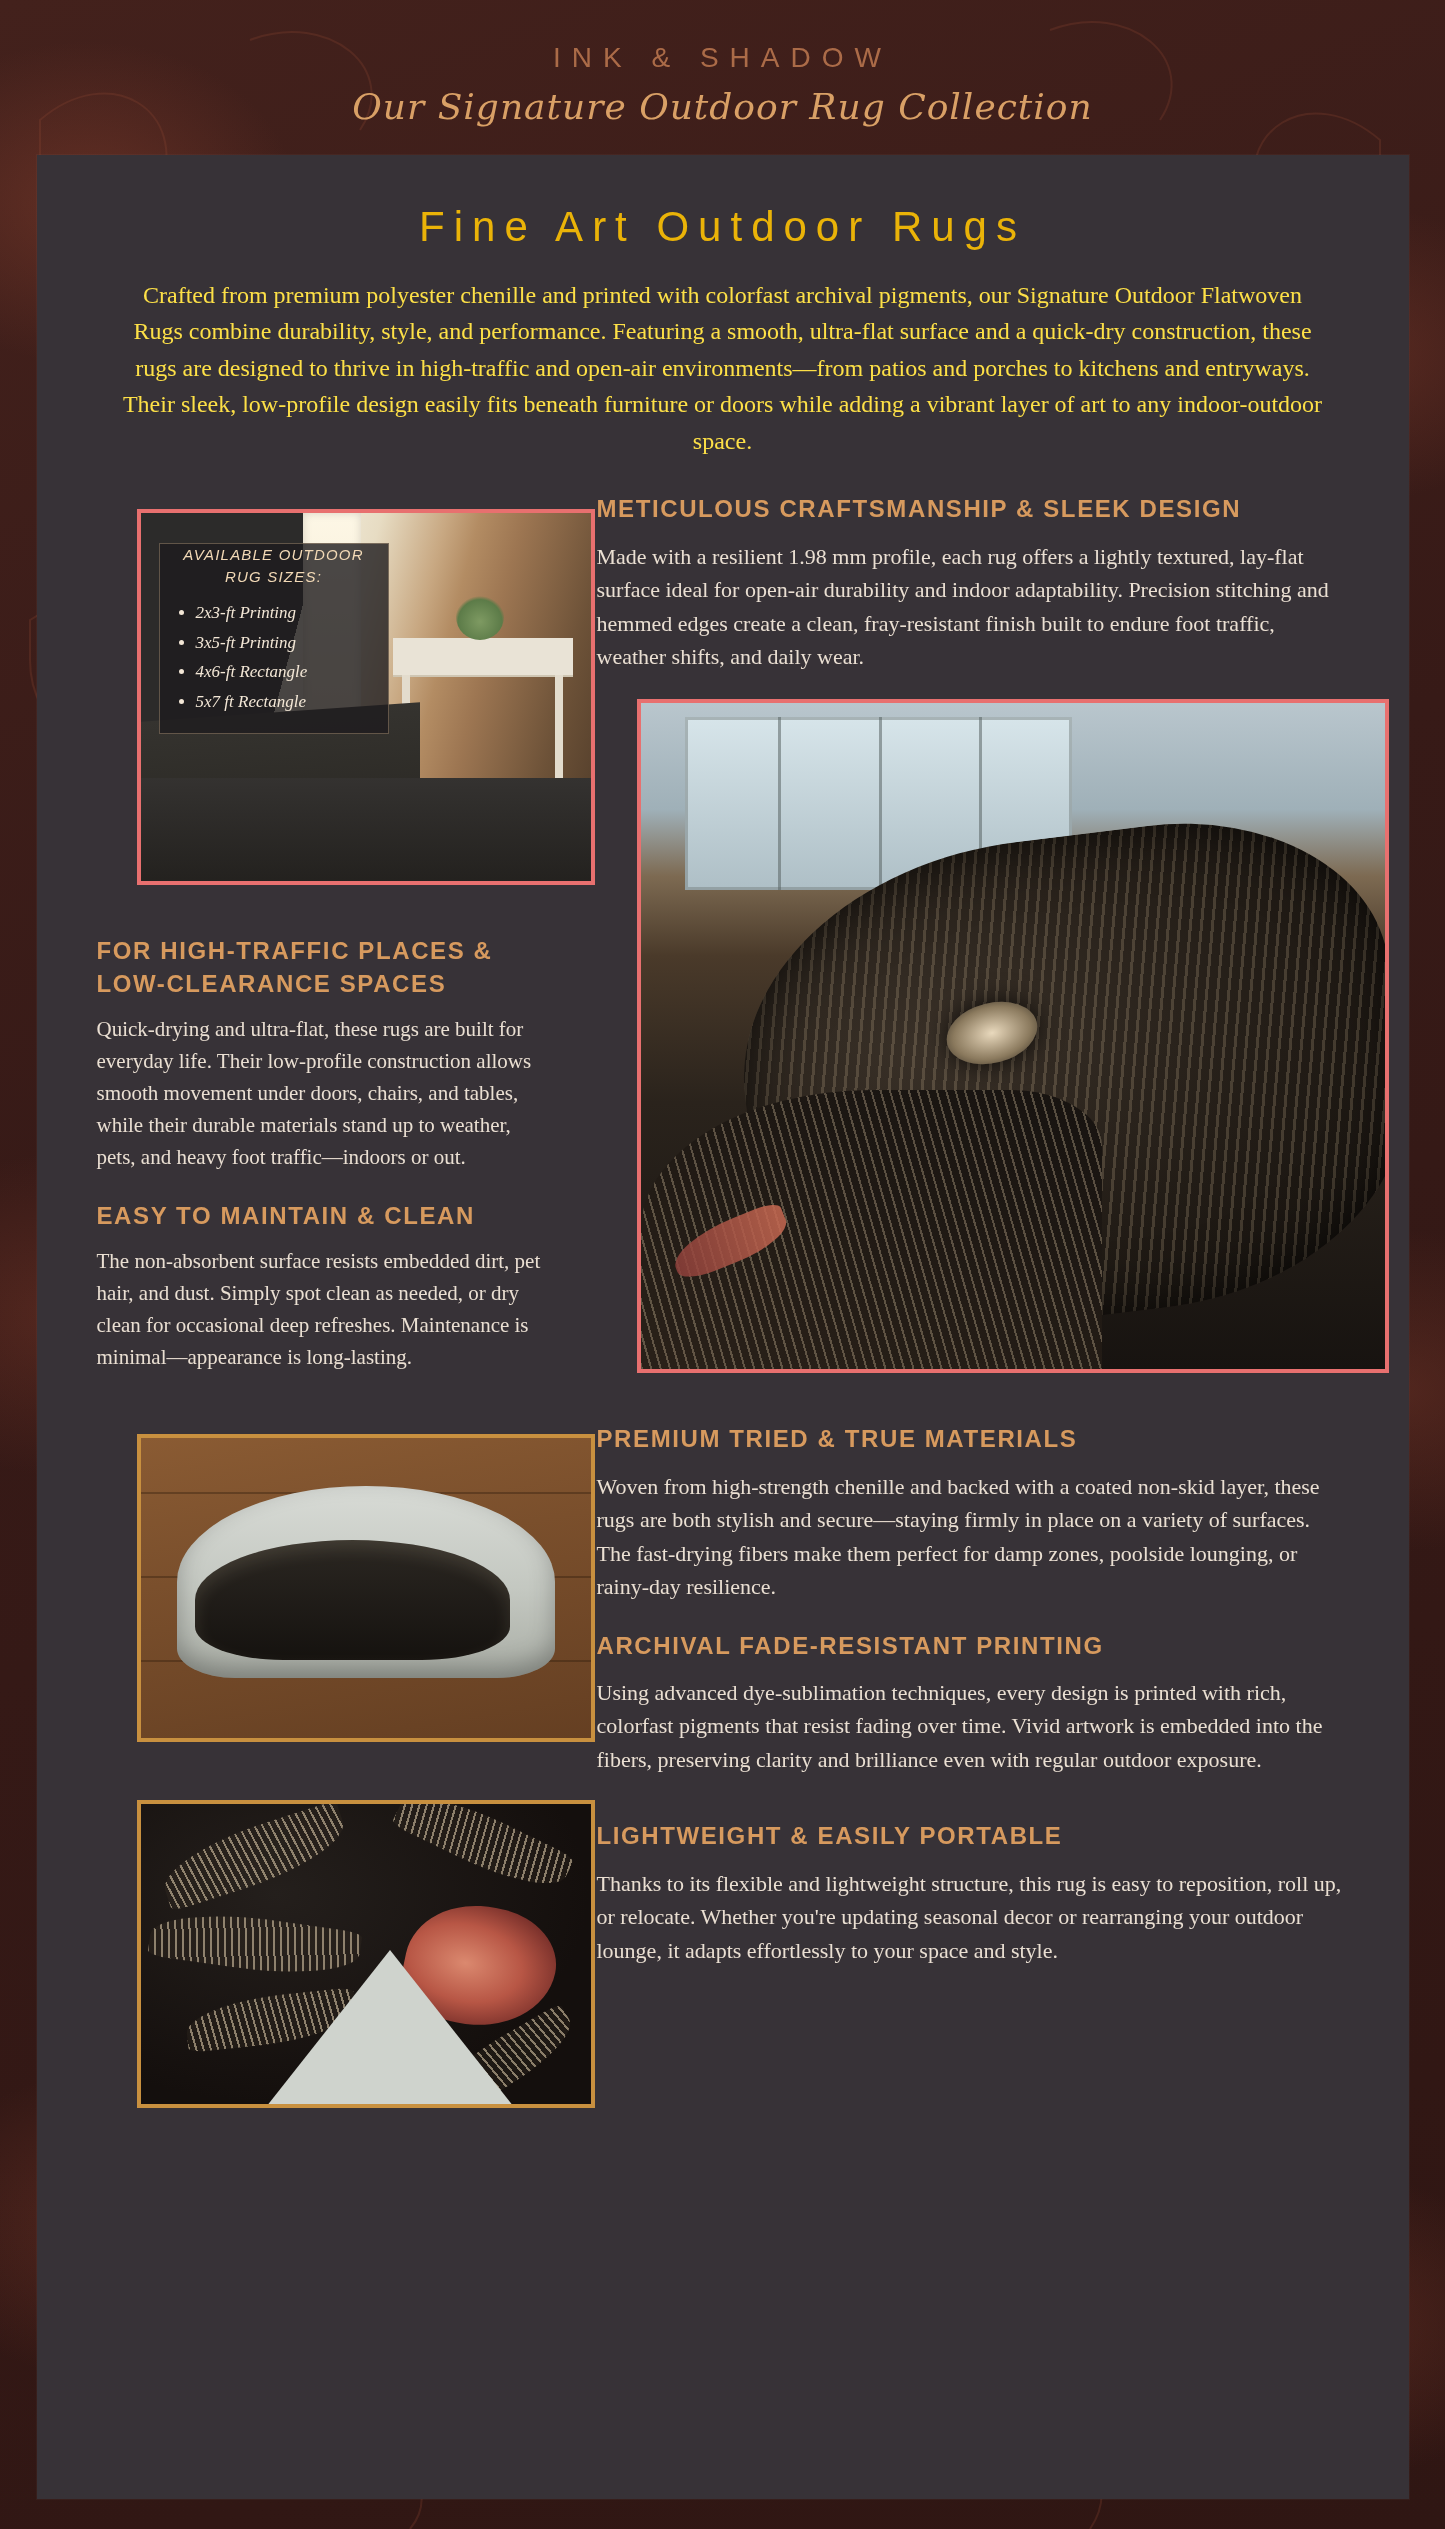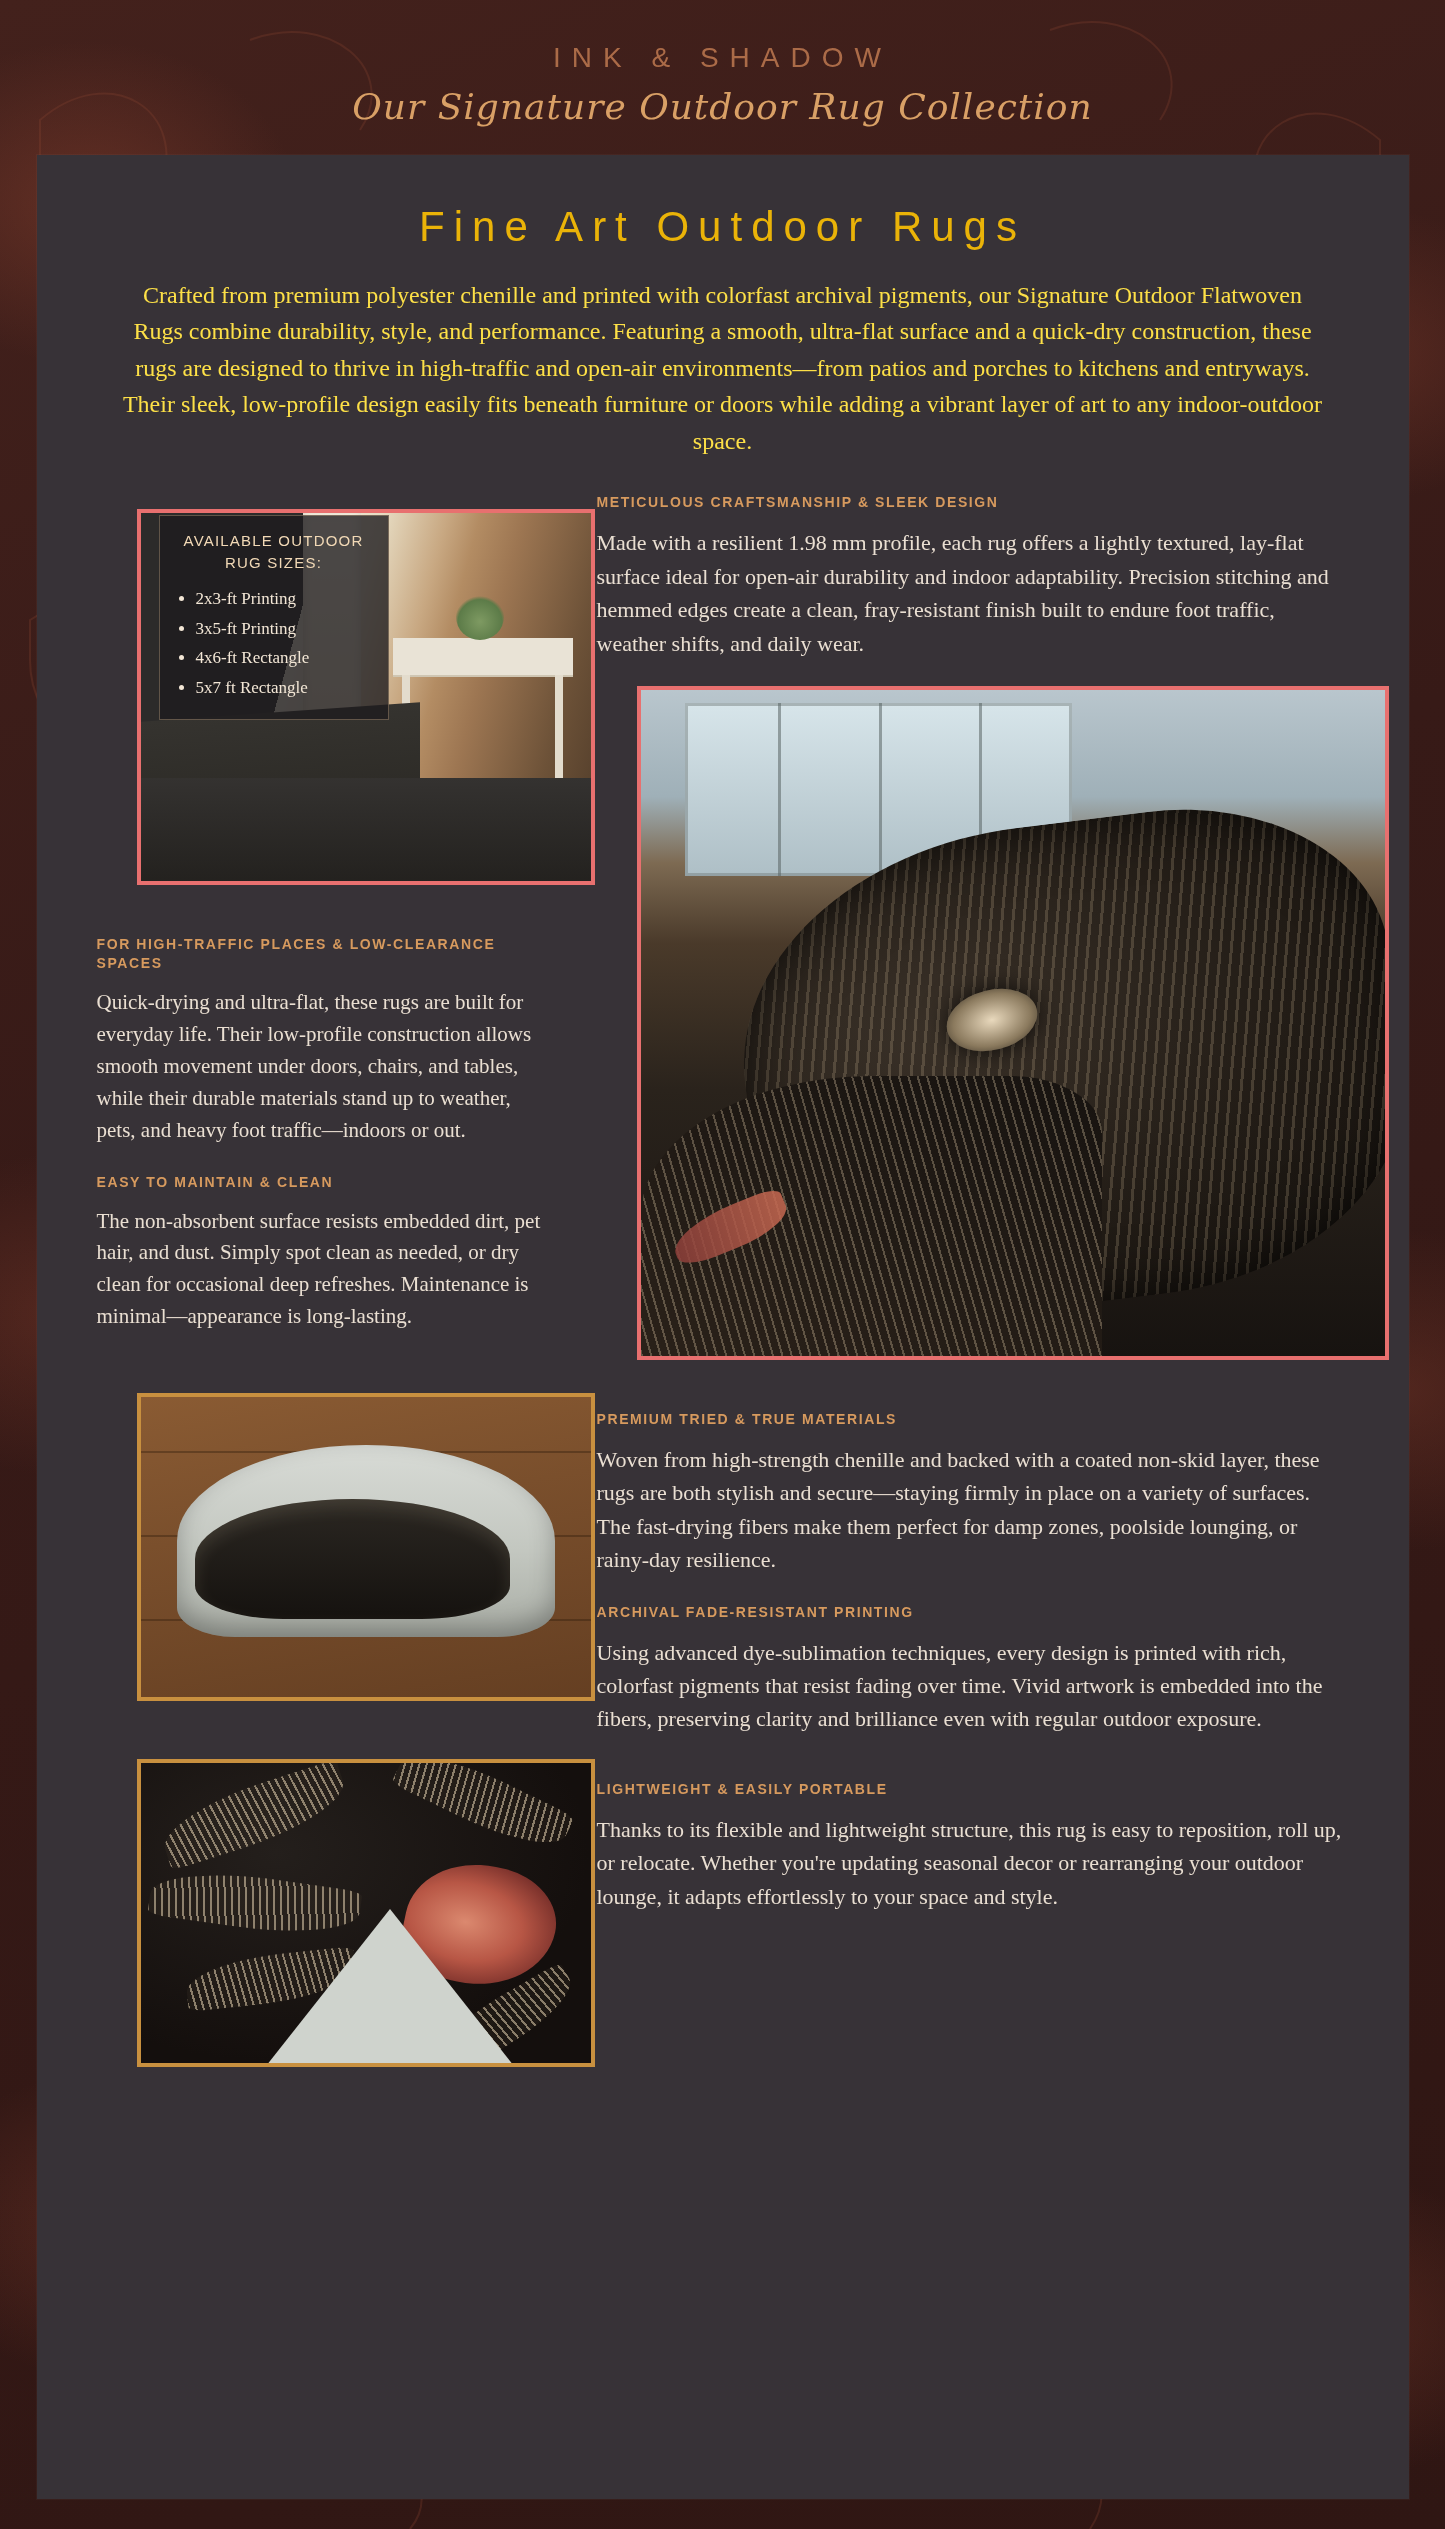--- a/index.html
+++ b/index.html
@@ -131,27 +131,28 @@
     position: absolute; left: 0; bottom: 0; width: 62%; height: 46%;
     background: linear-gradient(180deg,#35332f,#26241f);
     transform: skewY(-4deg);
   }
   .photo-hallway .rug2 {
     position: absolute; left: 0; bottom: -6%; width: 100%; height: 34%;
     background: linear-gradient(180deg,#343230,#201e1b);
   }
   .size-panel {
     position: absolute;
-    left: 18px; top: 2px;
+    left: 18px; top: 30px;
     width: 230px;
-    padding: 14px 10px 16px;
+    padding: 0 10px 16px;
     background: rgba(30,28,30,0.80);
     border: 1px solid rgba(220,190,150,0.35);
     text-align: center;
     color: #f0e2cf;
+    font-style: italic;
   }
   .size-panel .heading {
     font-family: "Liberation Sans", sans-serif;
     font-size: 15px;
     letter-spacing: 1.2px;
     line-height: 1.45;
     color: #f2d9b6;
     margin-bottom: 10px;
   }
   .size-panel ul {
@@ -256,21 +257,21 @@
   .photo-botanical .corner {
     position: absolute; left: 22%; bottom: -12%; width: 0; height: 0;
     border-left: 150px solid transparent;
     border-right: 150px solid transparent;
     border-bottom: 190px solid #cfd3cd;
   }
 
   
   .sec-head {
     font-family: "Liberation Sans", sans-serif;
-    font-size: 14px;
+    font-size: 24px;
     letter-spacing: 1.6px;
     color: #d79a5e;
     text-transform: uppercase;
     margin: 0 0 14px;
     line-height: 1.35;
   }
   .sec-body {
     font-size: 22px;
     line-height: 1.52;
     color: #eadfd2;

